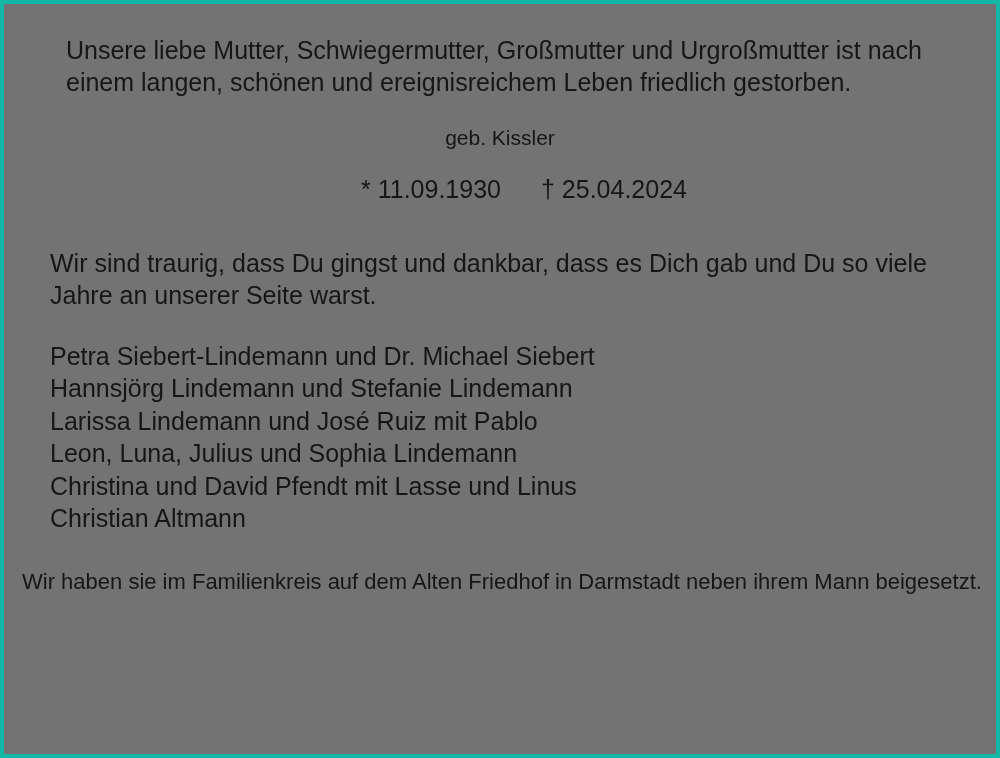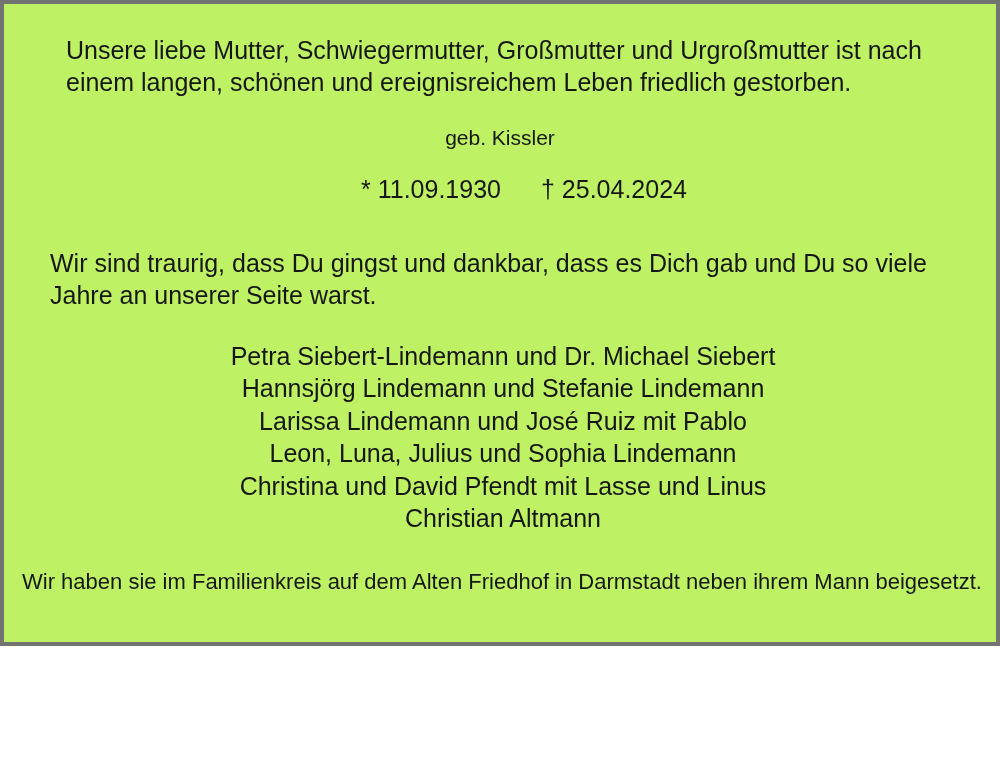--- a/index.html
+++ b/index.html
@@ -3,24 +3,24 @@
 <meta charset="utf-8">
 <style>
   html, body {
     margin: 0;
     padding: 0;
     background: #ffffff;
   }
   .page {
     position: relative;
     width: 1000px;
-    height: 646px;
+    height: 758px;
     box-sizing: border-box;
-    border: 4px solid #737373;
-    background: #bef264;
+    border: 4px solid #14b8a6;
+    background: #737373;
     color: #161616;
     font-family: "Liberation Sans", sans-serif;
     overflow: hidden;
   }
   .intro {
     margin: 30px 40px 0 62px;
     font-size: 25px;
     line-height: 32px;
   }
   .deceased-name {
@@ -48,21 +48,20 @@
   }
   .condolence {
     margin: 42px 40px 0 46px;
     font-size: 25px;
     line-height: 32px;
   }
   .family-list {
     margin: 29px 40px 0 46px;
     font-size: 25px;
     line-height: 32.4px;
-    text-align: center;
   }
   .burial-note {
     margin: 34px 8px 0 18px;
     font-size: 22px;
     line-height: 28px;
     white-space: nowrap;
   }
 </style>
 </head>
 <body>

